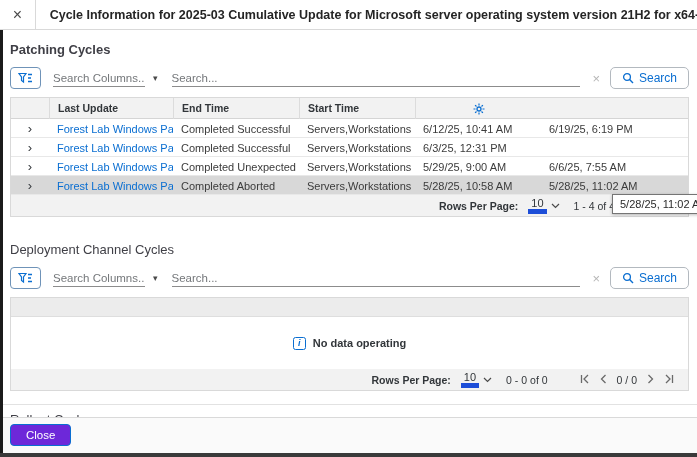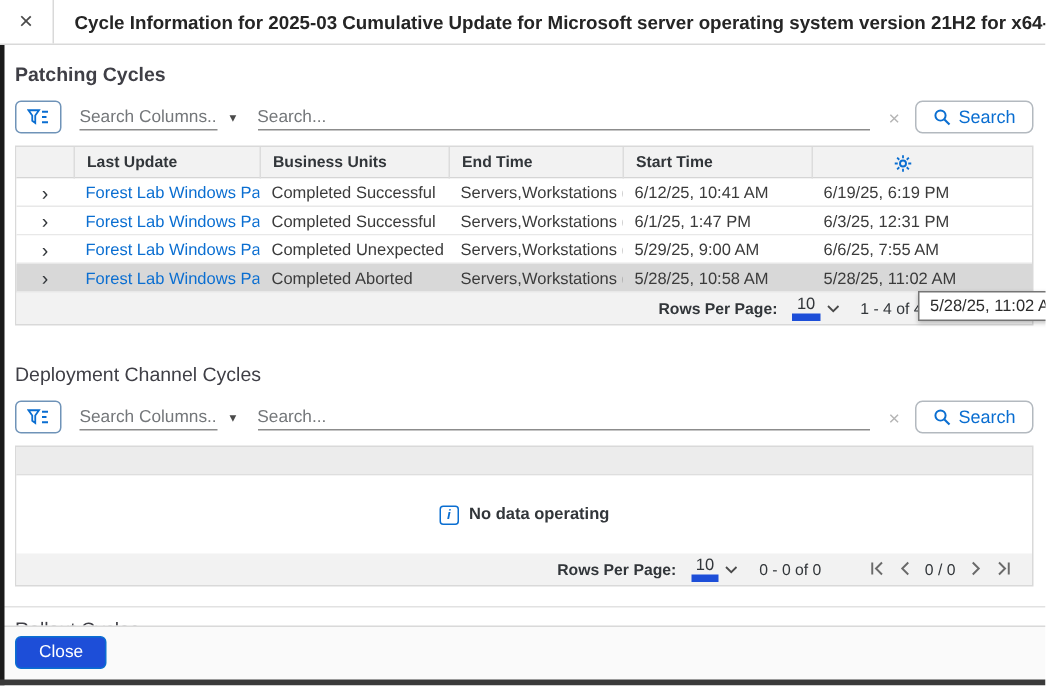--- a/index.html
+++ b/index.html
@@ -76,21 +76,21 @@
   .empty-text { font-size:11px; font-weight:700; color:#32363a; }
 
   
   .deploy-label { margin-top:25px; }
   .rollout-divider { margin-top:13px; height:1px; background:#e2e2e2; margin-left:-10px; margin-right:-8px; }
   .rollout-label { margin-top:7px; }
 
   
   .footer { position:absolute; left:0; right:0; bottom:4px; border-top:1px solid #d9d9d9; background:#fafafa;
             padding:6px 10px 7px 10px; }
-  .close-btn { background:#1d4ed8; color:#fff; border:1px solid #0a6ed1; border-radius:4px; font-size:11.5px;
+  .close-btn { background:#6d28d9; color:#fff; border:1px solid #0a6ed1; border-radius:4px; font-size:11.5px;
                padding:4px 15px; cursor:pointer; font-family:"Liberation Sans",sans-serif; }
 
   
   .tooltip { position:absolute; left:612px; top:194px; background:#fff; border:1px solid #757575;
              padding:3px 7px; font-size:11px; color:#2b2b2b; white-space:nowrap; z-index:20;
              box-shadow:0 1px 3px rgba(0,0,0,.25); }
 </style>
 </head>
 <body>
 
@@ -125,21 +125,20 @@
         <path d="M7.6 7.6L11 11" stroke="#0a6ed1" stroke-width="1.4"></path>
       </svg>
       <span>Search</span>
     </button>
   </div>
 
   <div class="table">
     <div class="tgrid thead">
       <div class="th no-sep"></div>
       <div class="th">Last Update</div>
-      <div class="th">Business Units</div>
       <div class="th">End Time</div>
       <div class="th">Start Time</div>
       <div class="th-gear">
         <svg width="12" height="12" viewBox="0 0 12 12">
           <circle cx="6" cy="6" r="2" fill="none" stroke="#0a6ed1" stroke-width="1.3"></circle>
           <path d="M6 0.5v2M6 9.5v2M0.5 6h2M9.5 6h2M2.1 2.1l1.4 1.4M8.5 8.5l1.4 1.4M9.9 2.1L8.5 3.5M3.5 8.5L2.1 9.9" stroke="#0a6ed1" stroke-width="1.2"></path>
         </svg>
       </div>
     </div>
 
@@ -151,21 +150,20 @@
       <div class="td">6/12/25, 10:41 AM</div>
       <div class="td">6/19/25, 6:19 PM</div>
       <div></div>
     </div>
 
     <div class="tgrid trow">
       <div class="expander">›</div>
       <div class="td link">Forest Lab Windows Patch ...</div>
       <div class="td">Completed Successful</div>
       <div class="td">Servers,Workstations (Exce...</div>
-      <div class="td">6/1/25, 1:47 PM</div>
       <div class="td">6/3/25, 12:31 PM</div>
       <div></div>
     </div>
 
     <div class="tgrid trow">
       <div class="expander">›</div>
       <div class="td link">Forest Lab Windows Patch ...</div>
       <div class="td">Completed Unexpected Err...</div>
       <div class="td">Servers,Workstations (Exce...</div>
       <div class="td">5/29/25, 9:00 AM</div>

